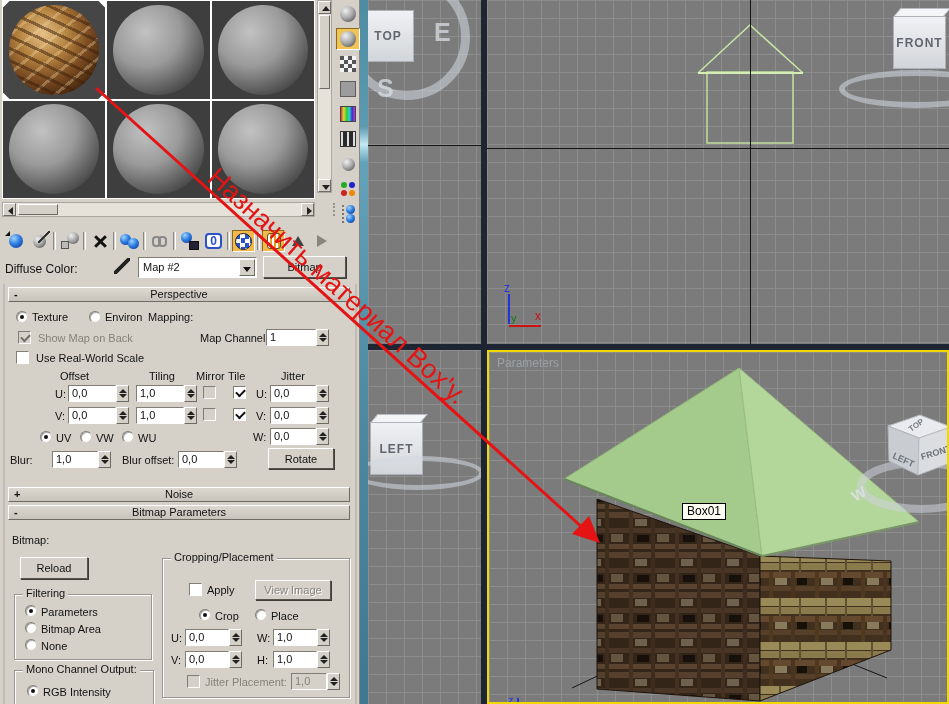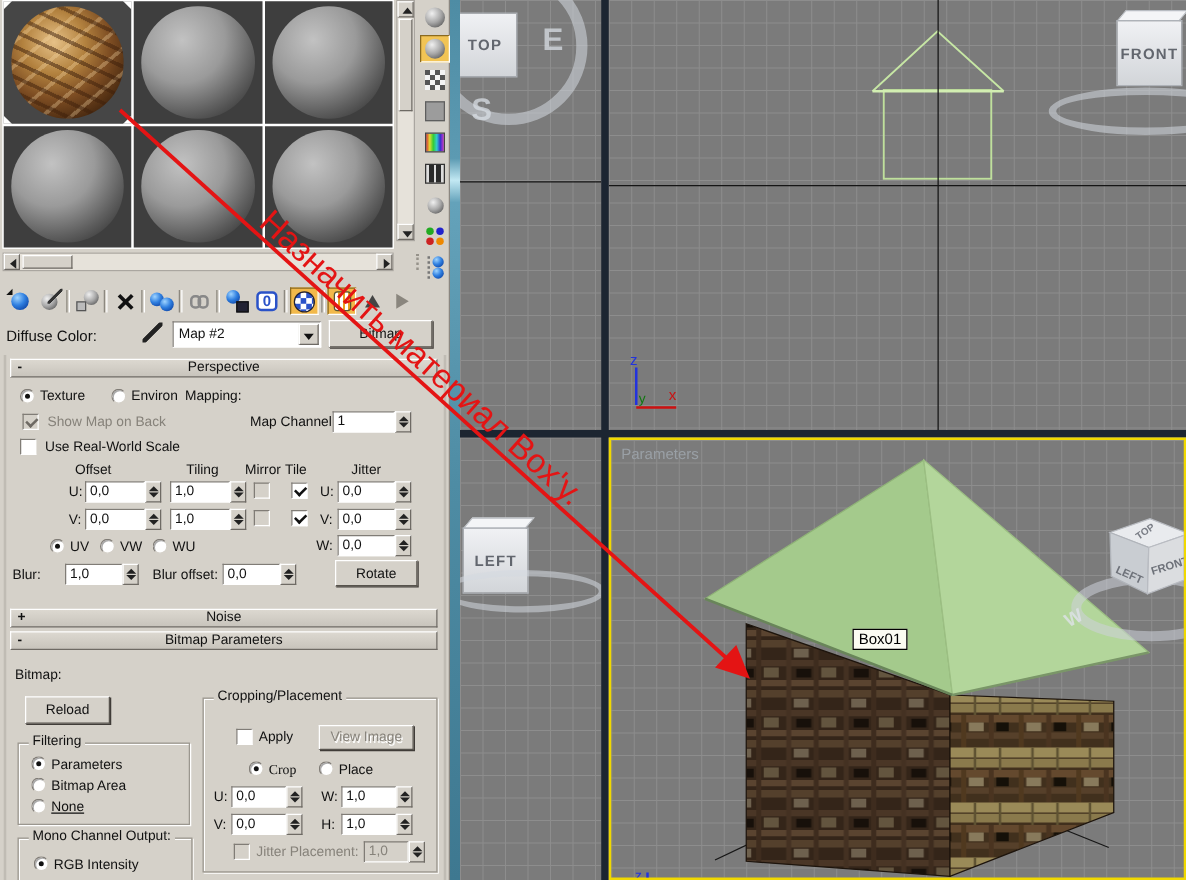--- a/index.html
+++ b/index.html
@@ -457,36 +457,36 @@
   <div class="lbl" style="left:12px; top:534px;">Bitmap:</div>
   <div class="btn" style="left:20px; top:557px; width:68px; height:22px;">Reload</div>
 
   <div class="grp" style="left:14px; top:594px; width:138px; height:66px;">
     <span class="grp-title">Filtering</span>
     <div class="radio sel" style="left:10px; top:10px;"></div>
     <div class="lbl" style="left:26px; top:11px;">Parameters</div>
     <div class="radio" style="left:10px; top:27px;"></div>
     <div class="lbl" style="left:26px; top:28px;">Bitmap Area</div>
     <div class="radio" style="left:10px; top:44px;"></div>
-    <div class="lbl" style="left:26px; top:45px;text-decoration:underline;">None</div>
+    <div class="lbl" style="left:26px; top:45px;">None</div>
   </div>
 
   <div class="grp" style="left:14px; top:670px; width:140px; height:60px;">
     <span class="grp-title">Mono Channel Output:</span>
     <div class="radio sel" style="left:12px; top:14px;"></div>
     <div class="lbl" style="left:28px; top:15px;">RGB Intensity</div>
   </div>
 
   <div class="grp" style="left:162px; top:558px; width:188px; height:140px;">
     <span class="grp-title">Cropping/Placement</span>
     <div class="cb" style="left:26px; top:24px;"></div>
     <div class="lbl" style="left:44px; top:25px;">Apply</div>
     <div class="btn dis" style="left:92px; top:21px; width:76px; height:20px;">View Image</div>
     <div class="radio sel" style="left:36px; top:50px;"></div>
-    <div class="lbl" style="left:52px; top:51px;font-family:Liberation Serif, serif;">Crop</div>
+    <div class="lbl" style="left:52px; top:51px;">Crop</div>
     <div class="radio" style="left:92px; top:50px;"></div>
     <div class="lbl" style="left:108px; top:51px;">Place</div>
     <div class="lbl" style="left:8px; top:73px;">U:</div>
     <div class="field" style="left:22px; top:70px; width:44px;">0,0</div>
     <div class="spin" style="left:66px; top:70px;"></div>
     <div class="lbl" style="left:94px; top:73px;">W:</div>
     <div class="field" style="left:110px; top:70px; width:44px;">1,0</div>
     <div class="spin" style="left:154px; top:70px;"></div>
     <div class="lbl" style="left:8px; top:95px;">V:</div>
     <div class="field" style="left:22px; top:92px; width:44px;">0,0</div>

